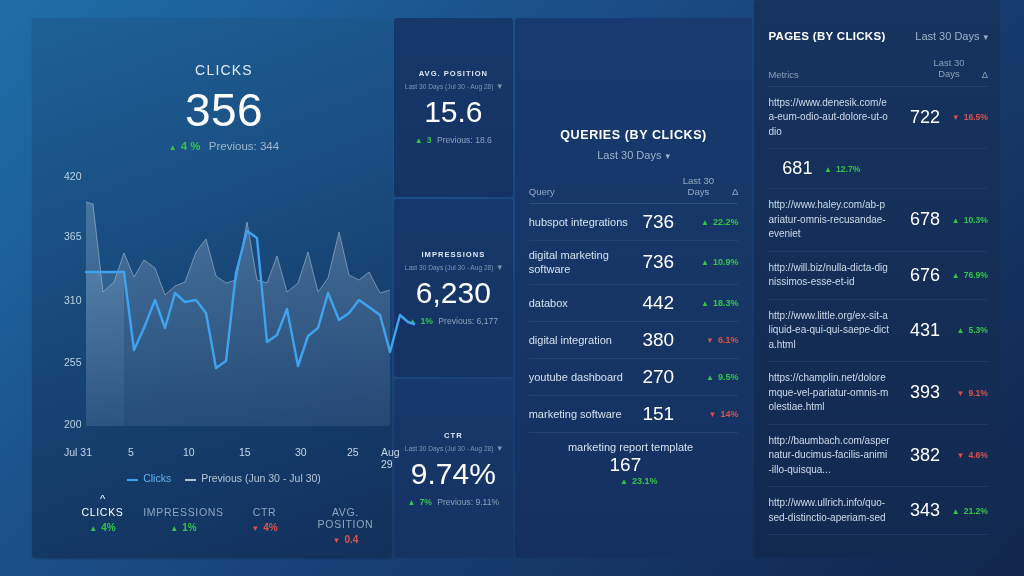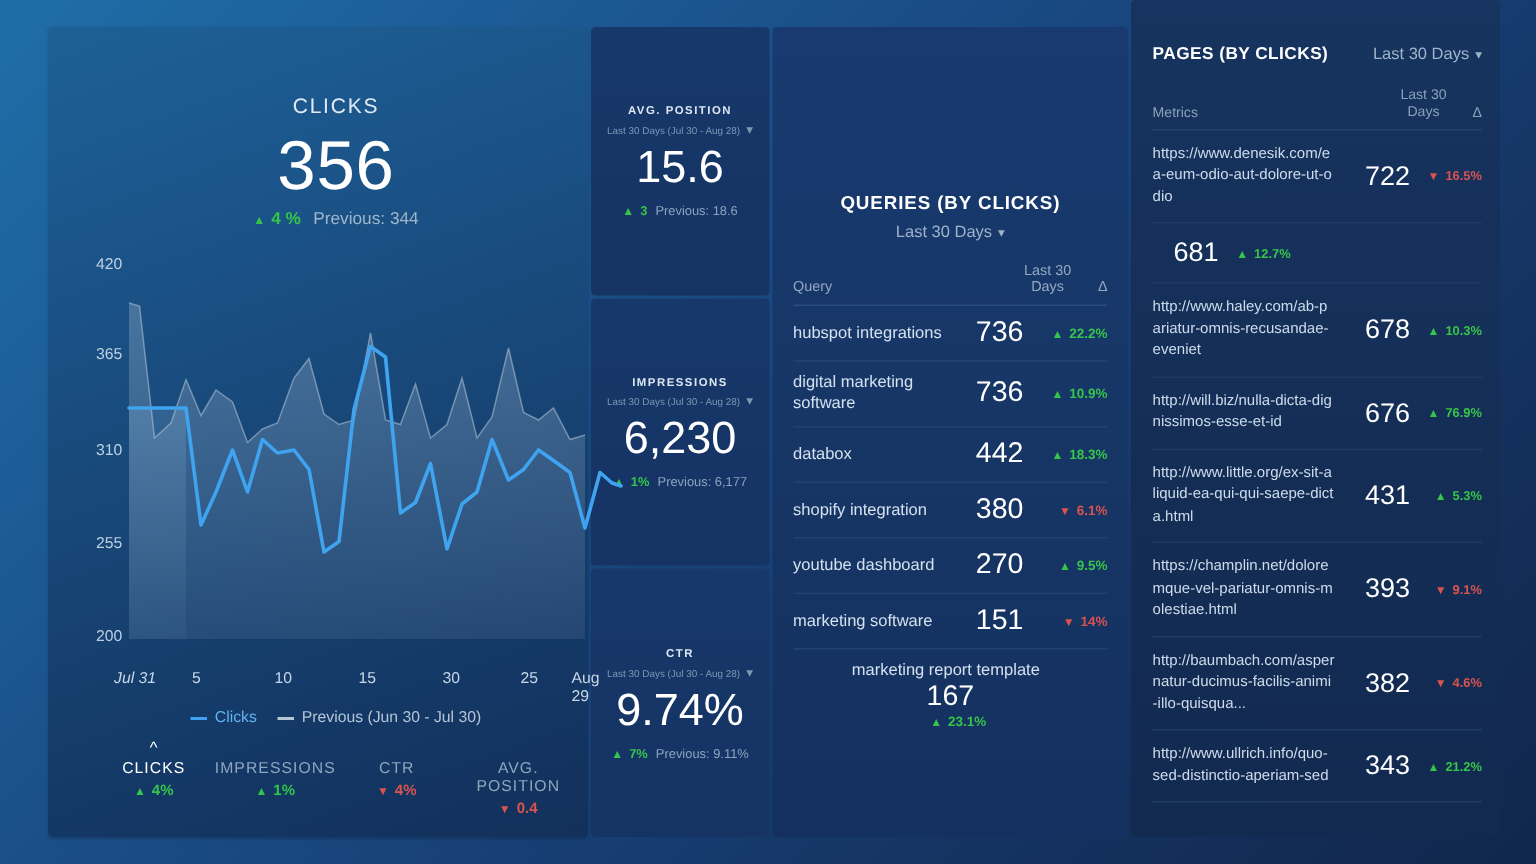--- a/index.html
+++ b/index.html
@@ -72,21 +72,21 @@
   .mc-delta .prev{ color:#8ba3bb; margin-left:3px; }
 
   
   .q-title{ text-align:center; font-size:12.5px; letter-spacing:.6px; color:#ffffff; font-weight:700; margin-top:96px; }
   .q-range{ text-align:center; font-size:11px; color:#9fb4ca; margin-top:7px; }
   .q-head{ display:flex; align-items:flex-end; font-size:9.6px; color:#93a9c0; padding:14px 0 6px 0; border-bottom:1px solid #2a4c7e; }
   .q-head .c1{ flex:1; } .q-head .c2{ width:52px; text-align:center; line-height:1.15;} .q-head .c3{ width:14px; text-align:right; }
   .q-row{ display:flex; align-items:center; min-height:32px; padding:7px 0; border-bottom:1px solid #23426f; }
   .q-row:last-child{ border-bottom:none;flex-direction:column; }
   .q-name{ flex:1; font-size:11px; color:#d4e1ee; line-height:1.3; padding-right:6px; }
-  .q-val{ font-size:19px; font-weight:300; color:#ffffff; text-align:center; width:48px; }
+  .q-val{ font-size:19px; font-weight:300; color:#ffffff; text-align:left; width:48px; }
   .q-chg{ width:48px; text-align:right; font-size:9px; font-weight:700; }
 
   
   .p-head-row{ display:flex; align-items:center; margin-top:16px; }
   .p-title{ font-size:11.5px; font-weight:700; color:#ffffff; letter-spacing:.3px; }
   .p-range{ margin-left:auto; font-size:11px; color:#9fb4ca; }
   .p-cols{ display:flex; align-items:flex-end; font-size:9.4px; color:#8ba1b9; padding:16px 0 6px 0; border-bottom:1px solid #25416e; }
   .p-cols .c1{ flex:1; } .p-cols .c2{ width:46px; text-align:center; line-height:1.15; } .p-cols .c3{ width:16px; text-align:right; }
   .p-row{ display:flex; align-items:center; padding:9px 0; border-bottom:1px solid #1f3a63; }
   .p-url{ flex:1; font-size:10px; color:#cddbea; line-height:1.45; word-break:break-all; padding-right:6px; }
@@ -128,21 +128,21 @@
         <path fill="none" stroke="#3fa3ef" stroke-width="2.4" stroke-linejoin="round" stroke-linecap="round" d="M30,118 L68,118 L78,196 L88,174 L99,146 L109,174 L119,139 L129,148 L140,146 L150,159 L160,214 L170,207 L180,119 L191,77 L201,84 L211,188 L221,181 L231,155 L242,212 L252,182 L262,174 L272,139 L283,166 L293,159 L303,146 L313,153 L324,161 L334,198 L344,161 L352,168 L358,170"></path>
       </svg>
       <div class="ylab" style="top:16px;">420</div>
       <div class="ylab" style="top:76px;">365</div>
       <div class="ylab" style="top:140px;">310</div>
       <div class="ylab" style="top:202px;">255</div>
       <div class="ylab" style="top:264px;">200</div>
     </div>
 
     <div class="xaxis">
-      <div class="xlab" style="left:20px;font-style:italic;">Jul 31</div>
+      <div class="xlab" style="left:8px;">Jul 31</div>
       <div class="xlab" style="left:72px;">5</div>
       <div class="xlab" style="left:127px;">10</div>
       <div class="xlab" style="left:183px;">15</div>
       <div class="xlab" style="left:239px;">30</div>
       <div class="xlab" style="left:291px;">25</div>
       <div class="xlab" style="left:325px;">Aug 29</div>
     </div>
 
     <div class="legend">
       <div class="lg-clicks">
@@ -227,21 +227,21 @@
         <div class="q-name">digital marketing software</div>
         <div class="q-val">736</div>
         <div class="q-chg up tri-up">10.9%</div>
       </div>
       <div class="q-row">
         <div class="q-name">databox</div>
         <div class="q-val">442</div>
         <div class="q-chg up tri-up">18.3%</div>
       </div>
       <div class="q-row">
-        <div class="q-name">shopify integration</div>
+        <div class="q-name">digital integration</div>
         <div class="q-val">380</div>
         <div class="q-chg down tri-dn">6.1%</div>
       </div>
       <div class="q-row">
         <div class="q-name">youtube dashboard</div>
         <div class="q-val">270</div>
         <div class="q-chg up tri-up">9.5%</div>
       </div>
       <div class="q-row">
         <div class="q-name">marketing software</div>

